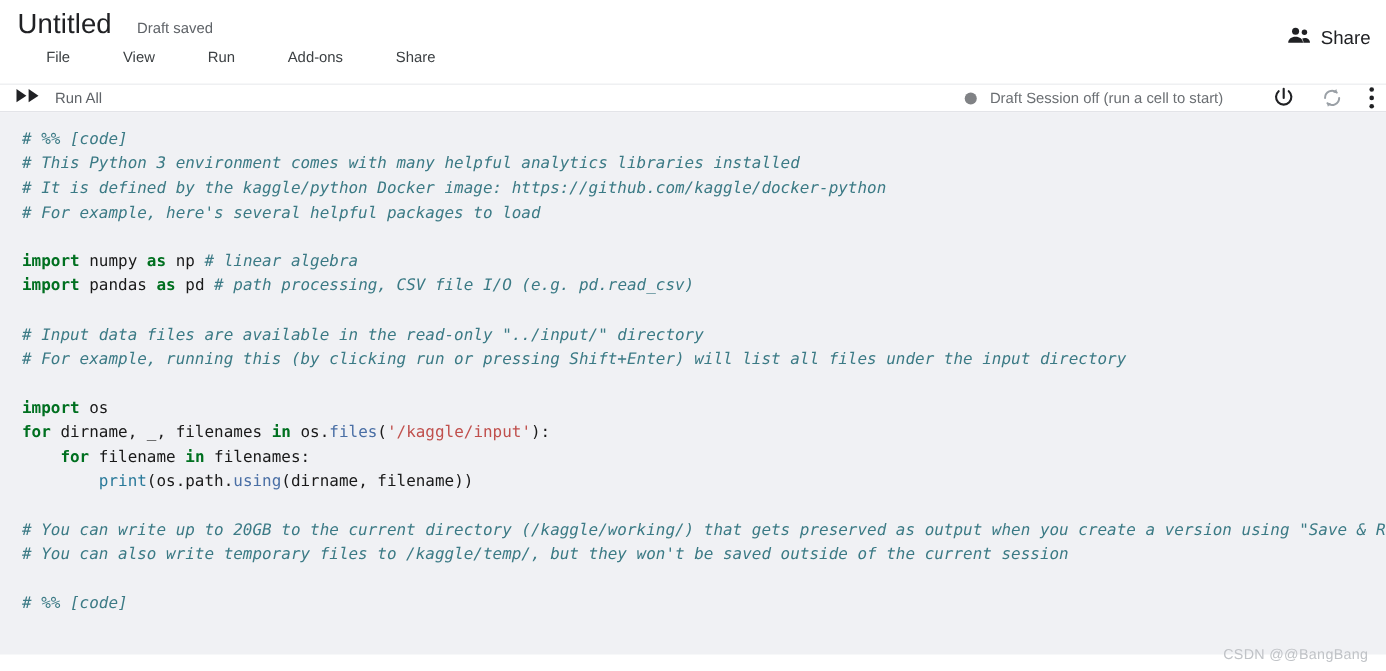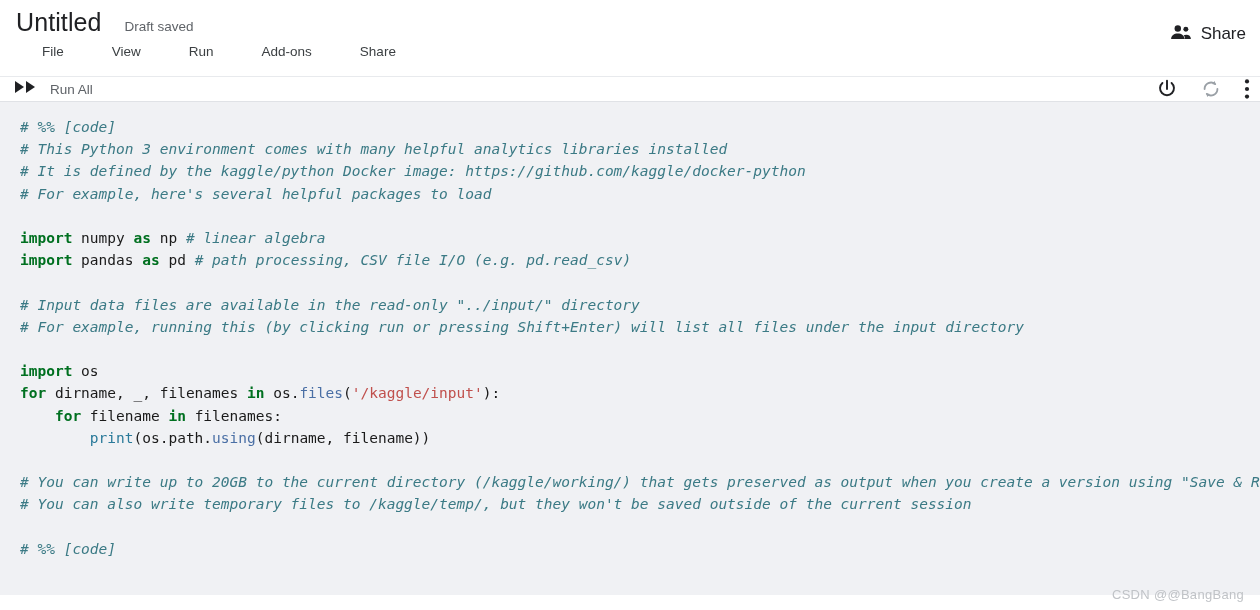--- a/index.html
+++ b/index.html
@@ -187,20 +187,24 @@
   <div class="runall">
     <span>
       <svg width="24" height="14" viewBox="0 0 24 14">
         <path d="M1 1 L10 7 L1 13 Z" fill="#202124"></path>
         <path d="M12 1 L21 7 L12 13 Z" fill="#202124"></path>
       </svg>
     </span>
     <span class="runall-label">Run All</span>
   </div>
 
+  <div class="session-status">
+    <span class="status-dot"></span>
+    <span class="status-text">Draft Session off (run a cell to start)</span>
+  </div>
 
   <div class="tool-icons">
     <span>
       <svg width="22" height="22" viewBox="0 0 24 24">
         <path d="M12 3 V12" stroke="#202124" stroke-width="2.1" stroke-linecap="round" fill="none"></path>
         <path d="M7 5.4 A7.6 7.6 0 1 0 17 5.4" stroke="#202124" stroke-width="2.1" stroke-linecap="round" fill="none"></path>
       </svg>
     </span>
     <span>
       <svg width="22" height="22" viewBox="0 0 24 24">

